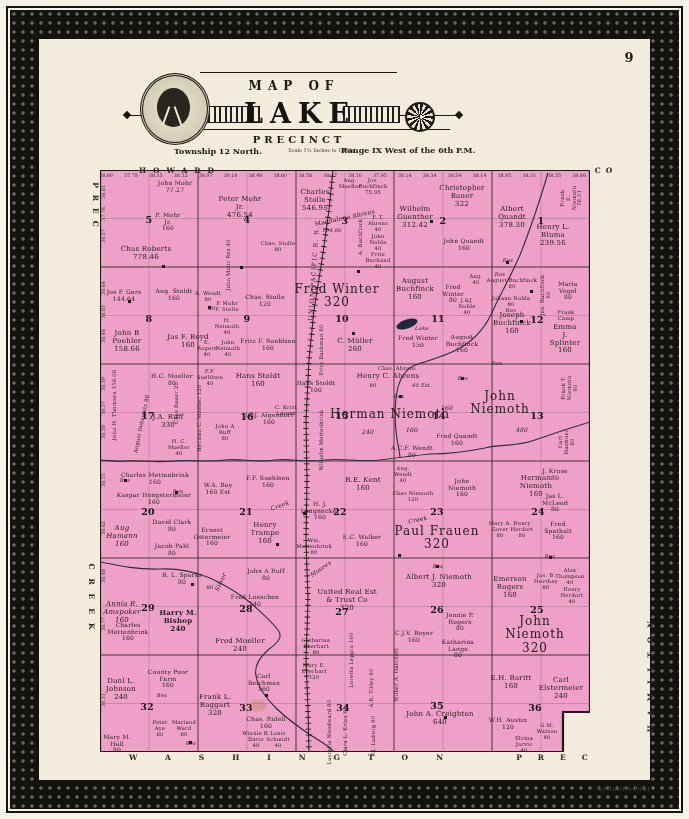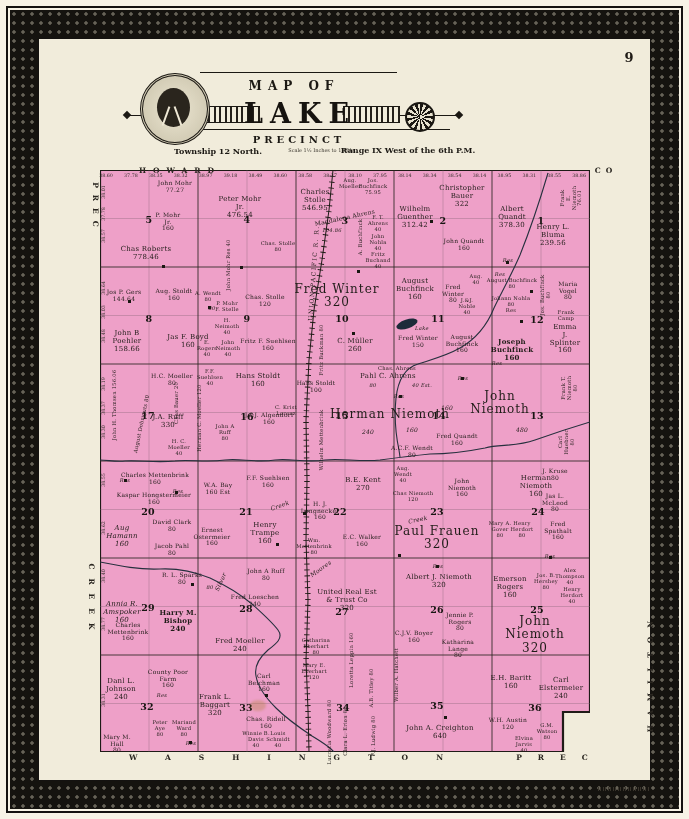--- a/index.html
+++ b/index.html
@@ -241,21 +241,21 @@
     <div class="lbl s1" style="left: 466px; top: 146px; position: absolute; transform: translate(-50%, -50%);">Frank
 Camp</div>
     <div class="lbl s3" style="left: 255px; top: 176px; position: absolute; transform: translate(-50%, -50%);">C. Müller
 260</div>
     <div class="lbl s2" style="left: 318px; top: 172px; position: absolute; transform: translate(-50%, -50%);">Fred Winter
 150</div>
     <div class="lbl s2" style="left: 362px; top: 174px; position: absolute; transform: translate(-50%, -50%);">August
 Buchfinck
 160</div>
     <div class="lbl s1" style="left: 222px; top: 180px; position: absolute; transform: translate(-50%, -50%) rotate(-90deg);">Fritz Buckman 80</div>
-    <div class="lbl s3" style="left: 412px; top: 180px; position: absolute; transform: translate(-50%, -50%); font-weight: bold;">Joseph
+    <div class="lbl s3" style="left: 412px; top: 154px; position: absolute; transform: translate(-50%, -50%);">Joseph
 Buchfinck
 160</div>
     <div class="lbl s3" style="left: 465px; top: 170px; position: absolute; transform: translate(-50%, -50%);">Emma J.
 Splinter
 160</div>
     <div class="lbl s1 it" style="left: 397px; top: 194px; position: absolute; transform: translate(-50%, -50%);">Res</div>
     <div class="lbl s1 it" style="left: 322px; top: 159px; position: absolute; transform: translate(-50%, -50%);">Lake</div>
     <div class="lbl s2" style="left: 72px; top: 210px; position: absolute; transform: translate(-50%, -50%);">H.C. Moeller
 80</div>
     <div class="lbl s1" style="left: 110px; top: 208px; position: absolute; transform: translate(-50%, -50%);">F.F.
@@ -275,21 +275,21 @@
 40</div>
     <div class="lbl s1" style="left: 100px; top: 248px; position: absolute; transform: translate(-50%, -50%) rotate(-90deg);">Herman C. Moeller 120</div>
     <div class="lbl s1" style="left: 125px; top: 263px; position: absolute; transform: translate(-50%, -50%);">John A
 Ruff
 80</div>
     <div class="lbl s2" style="left: 169px; top: 249px; position: absolute; transform: translate(-50%, -50%);">J.&amp;J. Algendorf
 160</div>
     <div class="lbl s1" style="left: 186px; top: 241px; position: absolute; transform: translate(-50%, -50%);">C. Krist
 Lorenz</div>
     <div class="lbl s1" style="left: 297px; top: 199px; position: absolute; transform: translate(-50%, -50%);">Chas. Ahrens</div>
-    <div class="lbl s3" style="left: 288px; top: 207px; position: absolute; transform: translate(-50%, -50%);">Pahl C. Ahrens</div>
+    <div class="lbl s3" style="left: 288px; top: 207px; position: absolute; transform: translate(-50%, -50%);">Henry C. Ahrens</div>
     <div class="lbl s1 it" style="left: 273px; top: 216px; position: absolute; transform: translate(-50%, -50%);">80</div>
     <div class="lbl s1 it" style="left: 322px; top: 216px; position: absolute; transform: translate(-50%, -50%);">40 Est.</div>
     <div class="lbl s1 it" style="left: 299px; top: 227px; position: absolute; transform: translate(-50%, -50%);">Res</div>
     <div class="lbl s4" style="left: 290px; top: 245px; position: absolute; transform: translate(-50%, -50%);">Herman Niemoth</div>
     <div class="lbl s2 it" style="left: 268px; top: 262px; position: absolute; transform: translate(-50%, -50%);">240</div>
     <div class="lbl s2 it" style="left: 312px; top: 260px; position: absolute; transform: translate(-50%, -50%);">160</div>
     <div class="lbl s4" style="left: 400px; top: 233px; position: absolute; transform: translate(-50%, -50%);">John Niemoth</div>
     <div class="lbl s2 it" style="left: 347px; top: 238px; position: absolute; transform: translate(-50%, -50%);">160</div>
     <div class="lbl s2 it" style="left: 422px; top: 260px; position: absolute; transform: translate(-50%, -50%);">480</div>
     <div class="lbl s1 it" style="left: 363px; top: 209px; position: absolute; transform: translate(-50%, -50%);">Res</div>
@@ -319,21 +319,21 @@
 160</div>
     <div class="lbl s2" style="left: 72px; top: 380px; position: absolute; transform: translate(-50%, -50%);">Jacob Pahl
 80</div>
     <div class="lbl s2" style="left: 112px; top: 367px; position: absolute; transform: translate(-50%, -50%);">Ernest
 Ostermeier
 160</div>
     <div class="lbl s3" style="left: 165px; top: 364px; position: absolute; transform: translate(-50%, -50%);">Henry
 Trampe
 160</div>
     <div class="lbl s3" style="left: 263px; top: 315px; position: absolute; transform: translate(-50%, -50%);">B.E. Kent
-270</div>
+160</div>
     <div class="lbl s2" style="left: 220px; top: 341px; position: absolute; transform: translate(-50%, -50%);">H. J.
 Longnecker
 160</div>
     <div class="lbl s2" style="left: 262px; top: 371px; position: absolute; transform: translate(-50%, -50%);">E.C. Walker
 160</div>
     <div class="lbl s1" style="left: 214px; top: 377px; position: absolute; transform: translate(-50%, -50%);">Wm.
 Mettenbrink
 80</div>
     <div class="lbl s1" style="left: 303px; top: 305px; position: absolute; transform: translate(-50%, -50%);">Aug.
 Wendt
@@ -448,21 +448,21 @@
 160</div>
     <div class="lbl s1" style="left: 156px; top: 570px; position: absolute; transform: translate(-50%, -50%);">Winnie B.
 Davis
 40</div>
     <div class="lbl s1" style="left: 178px; top: 570px; position: absolute; transform: translate(-50%, -50%);">Louis
 Schmidt
 40</div>
     <div class="lbl s1" style="left: 230px; top: 562px; position: absolute; transform: translate(-50%, -50%) rotate(-90deg);">Lucretia Woodward 80</div>
     <div class="lbl s1" style="left: 246px; top: 561px; position: absolute; transform: translate(-50%, -50%) rotate(-90deg);">Clara L. Erion 80</div>
     <div class="lbl s1" style="left: 274px; top: 566px; position: absolute; transform: translate(-50%, -50%) rotate(-90deg);">F.J. Ludwig 80</div>
-    <div class="lbl s3" style="left: 340px; top: 563px; position: absolute; transform: translate(-50%, -50%); text-align: center;">John A. Creighton
+    <div class="lbl s3" style="left: 340px; top: 549px; position: absolute; transform: translate(-50%, -50%); text-align: center;">John A. Creighton
 640</div>
     <div class="lbl s2" style="left: 408px; top: 554px; position: absolute; transform: translate(-50%, -50%);">W.H. Austin
 120</div>
     <div class="lbl s1" style="left: 447px; top: 562px; position: absolute; transform: translate(-50%, -50%);">G.M.
 Watson
 80</div>
     <div class="lbl s1" style="left: 424px; top: 575px; position: absolute; transform: translate(-50%, -50%);">Elvina
 Jarvis
 40</div>
     <div class="lbl s2 it" style="left: 180px; top: 336px; position: absolute; transform: translate(-50%, -50%) rotate(-20deg);">Creek</div>

